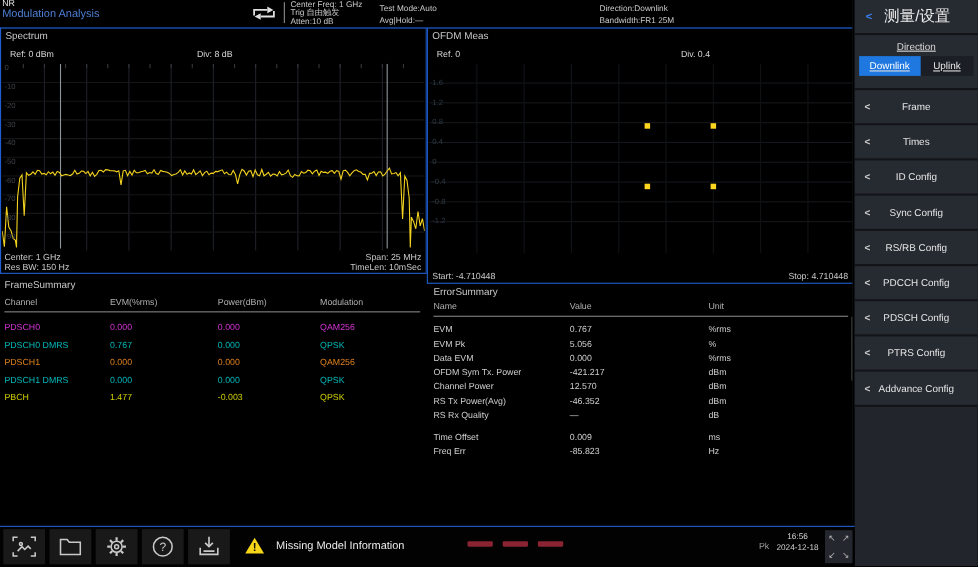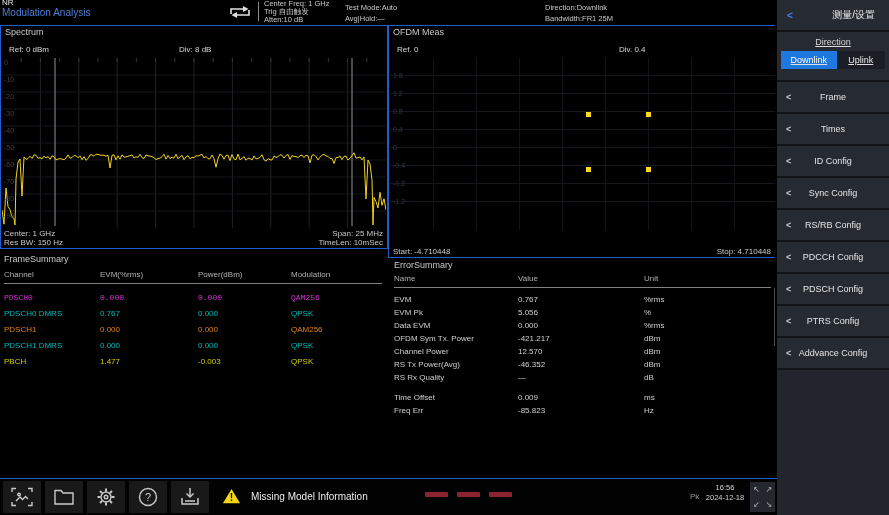--- a/index.html
+++ b/index.html
@@ -45,21 +45,21 @@
   .t-row{display:grid;font-size:8px;height:16px;align-items:end;}
   .es-row{height:13px;color:#cfcfcf;}
   .fs-body{margin-top:2px;}
   .es-body{margin-top:3px;}
   .gap-row{margin-top:7px;}
   .scrollbar{position:absolute;right:1px;top:30px;width:2px;height:58px;background:#4a4a4a;}
   
   .sidebar{position:absolute;right:0;top:0;width:114px;height:515px;background:#22262c;border-left:2px solid #000;box-sizing:border-box;}
   .side-header{height:30px;background:#262b32;display:flex;align-items:center;border-bottom:2px solid #121418;}
   .side-chev-blue{color:#3b82f6;font-weight:bold;font-size:10px;margin-left:10px;}
-  .side-title{flex:1;text-align:right;font-size:10px;color:#ececec;margin-right:14px;}
+  .side-title{flex:1;text-align:center;font-size:14px;color:#ececec;margin-right:14px;}
   .dir-block{background:#262b32;height:48px;border-bottom:2px solid #121418;text-decoration:underline;}
   .dir-label{text-align:center;font-size:9px;color:#d5d5d5;padding-top:5px;}
   .dir-ctl{display:flex;margin:4px 4px 0 4px;height:18px;background:#1b1f25;}
   .dir-btn{flex:1;display:flex;align-items:center;justify-content:center;font-size:9px;color:#e8e8e8;cursor:default;}
   .dir-btn.active{flex:1.15;color:#fff;}
   .side-item{height:30px;background:#262b32;border-bottom:2px solid #121418;position:relative;display:flex;align-items:center;justify-content:center;font-size:9px;color:#e4e4e4;}
   .chev{position:absolute;left:9px;color:#cfcfcf;font-weight:bold;font-size:9px;}
   
   .toolbar{position:absolute;left:0;top:478px;width:777px;height:37px;background:#020202;border-top:1px solid #1e5ed0;box-sizing:border-box;}
   .tb-btns{position:absolute;left:3px;top:2px;display:flex;}
@@ -218,21 +218,21 @@
   <div class="frame-summary">
     <div class="s-title">FrameSummary</div>
     <div class="t-wrap fs-wrap">
       <div class="t-head fs-grid">
         <span>Channel</span>
         <span>EVM(%rms)</span>
         <span>Power(dBm)</span>
         <span>Modulation</span>
       </div>
       <div id="fs-body" class="fs-body">
-          <div class="t-row fs-grid" style="color: rgb(214, 51, 214); font-family: Liberation Mono, monospace;">
+          <div class="t-row fs-grid" style="color: rgb(214, 51, 214);">
             <span>PDSCH0</span>
             <span>0.000</span>
             <span>0.000</span>
             <span>QAM256</span>
           </div>
           <div class="t-row fs-grid" style="color: rgb(0, 185, 185);">
             <span>PDSCH0 DMRS</span>
             <span>0.767</span>
             <span>0.000</span>
             <span>QPSK</span>

